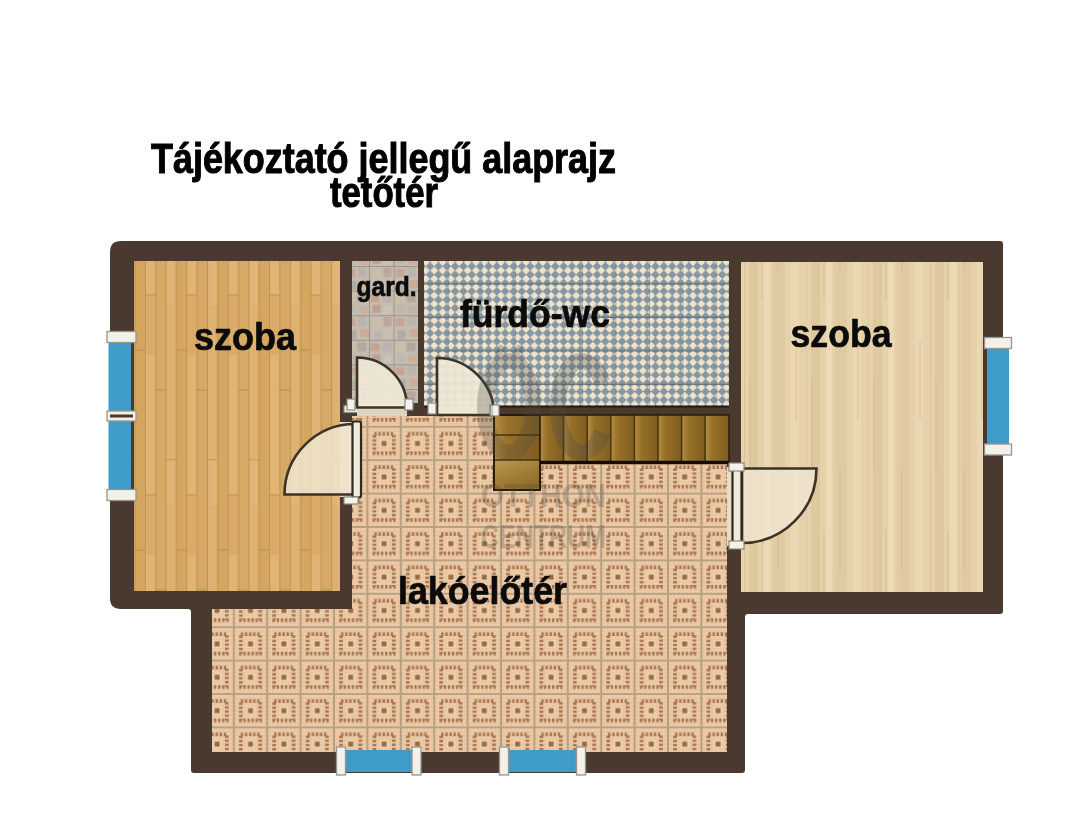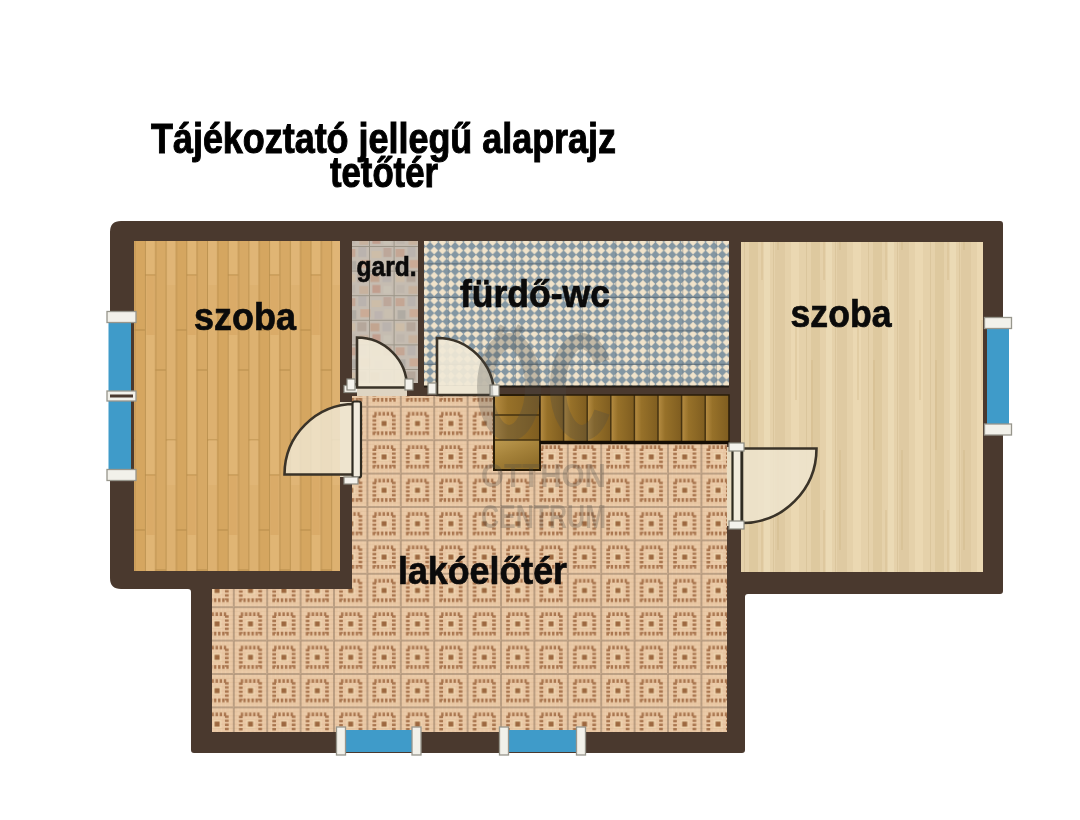--- a/index.html
+++ b/index.html
@@ -1,17 +1,17 @@
 <!DOCTYPE html>
 <html><head>
 <meta charset="utf-8">
 <style>
   html,body{margin:0;padding:0;background:#ffffff;}
   #page{position:relative;width:1080px;height:796px;background:#8b5cf6;overflow:hidden;
-        font-family:"Liberation Sans", sans-serif;}
+        font-family:"Liberation Sans", sans-serif;margin-top:20px;}
   svg{display:block;}
 </style>
 </head>
 <body>
 <div id="page">
 <svg width="1080" height="820" viewBox="0 0 1080 820" xmlns="http://www.w3.org/2000/svg" font-family="Liberation Sans, sans-serif">
 <defs>
 
   <pattern id="woodL" width="41.4" height="200" patternUnits="userSpaceOnUse">
     <rect width="41.4" height="200" fill="#d9ab66"></rect>

